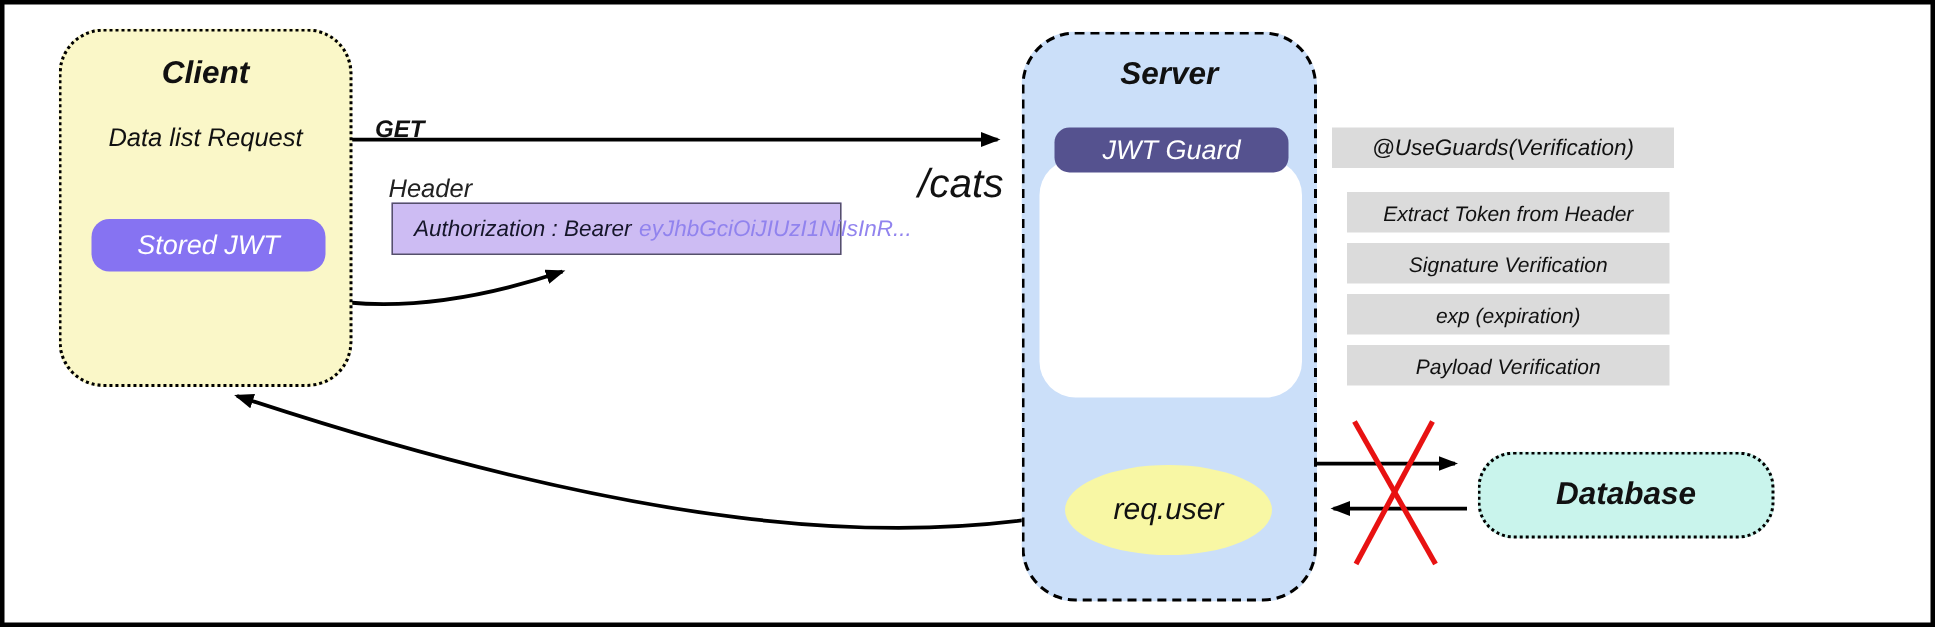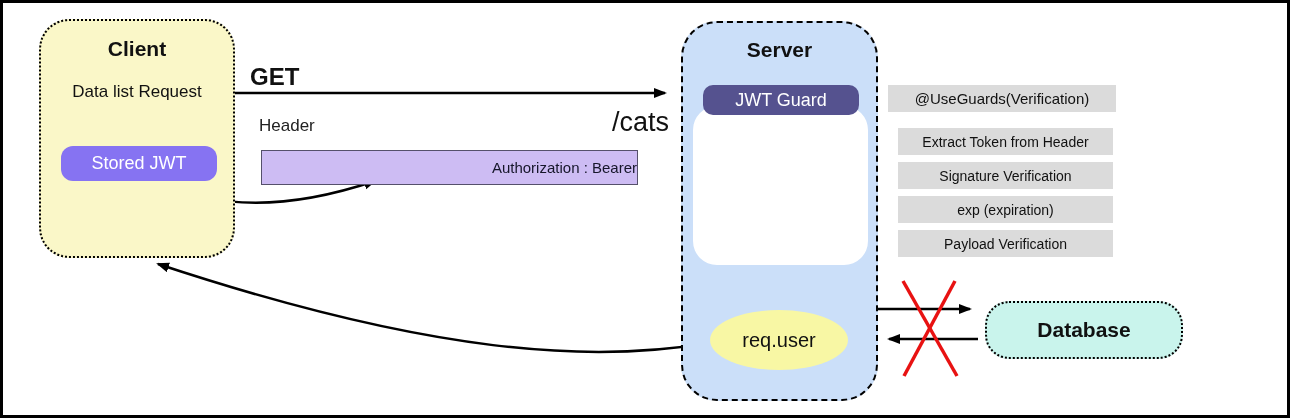--- a/index.html
+++ b/index.html
@@ -1,46 +1,46 @@
 <!DOCTYPE html>
 <html><head>
 <meta charset="utf-8">
 <style>
   * { margin:0; padding:0; box-sizing:border-box; }
   body { background:#fff; font-family:"Liberation Sans", sans-serif; }
   .canvas {
     position:relative; width:1290px; height:418px;
-    border:3px solid #000; background:#fff; overflow:hidden;
+    border:3px solid #000; background:#fff; overflow:hidden;font-style:italic;
   }
   .abs { position:absolute; }
 
   
   .client-box {
     left:36px; top:16px; width:196px; height:239px;
     background:#FAF7C8; border:2.5px dotted #000; border-radius:30px;
   }
   .client-title { left:36px; top:34px; width:196px; text-align:center;
     font-size:21px; font-weight:bold; color:#111; }
   .client-request { left:36px; top:79px; width:196px; text-align:center;
     font-size:17px; color:#111; }
   .stored-jwt {
     left:58px; top:143px; width:156px; height:35px;
     background:#8673F2; border-radius:12px; color:#fff; font-size:18px;
     display:flex; align-items:center; justify-content:center;
   }
 
   
-  .get-label { left:247px; top:60px; font-size:24px; font-weight:bold; color:#111; }
+  .get-label { left:247px; top:75px; font-size:16px; font-weight:bold; color:#111; }
   .path-label { left:570px; top:104px; width:96px; text-align:right; font-size:27px; color:#111; }
   .header-label { left:256px; top:113px; font-size:17px; color:#222; }
   .auth-box {
-    left:258px; top:147px; width:377px; height:35px;
+    left:258px; top:132px; width:300px; height:35px;
     background:#CDBCF3; border:1.5px solid #55506B;
     display:flex; align-items:center; padding-left:14px; white-space:nowrap;
-    font-size:15px; color:#16162A;justify-content:flex-end;
+    font-size:15px; color:#16162A;
   }
   .auth-box .token { color:#9183EE; margin-left:5px; }
 
   
   .server-box {
     left:678px; top:18px; width:197px; height:380px;
     background:#CBDFF9; border:2.5px dashed #000; border-radius:36px;
   }
   .server-title { left:678px; top:35px; width:197px; text-align:center;
     font-size:21px; font-weight:bold; color:#111; }
@@ -120,20 +120,21 @@
   <div class="abs client-request">Data list Request</div>
   <div class="abs stored-jwt">
     <span>Stored JWT</span>
   </div>
 
   <div class="abs get-label">GET</div>
   <div class="abs path-label">/cats</div>
   <div class="abs header-label">Header</div>
   <div class="abs auth-box">
     <span>Authorization : Bearer</span>
+    <span class="token">eyJhbGciOiJIUzI1NiIsInR...</span>
   </div>
 
   <div class="abs server-box"></div>
   <div class="abs server-title">Server</div>
   <div class="abs strategy-panel"></div>
   <div class="abs jwt-guard">
     <span>JWT Guard</span>
   </div>
   <div class="abs req-user">
     <span>req.user</span>

